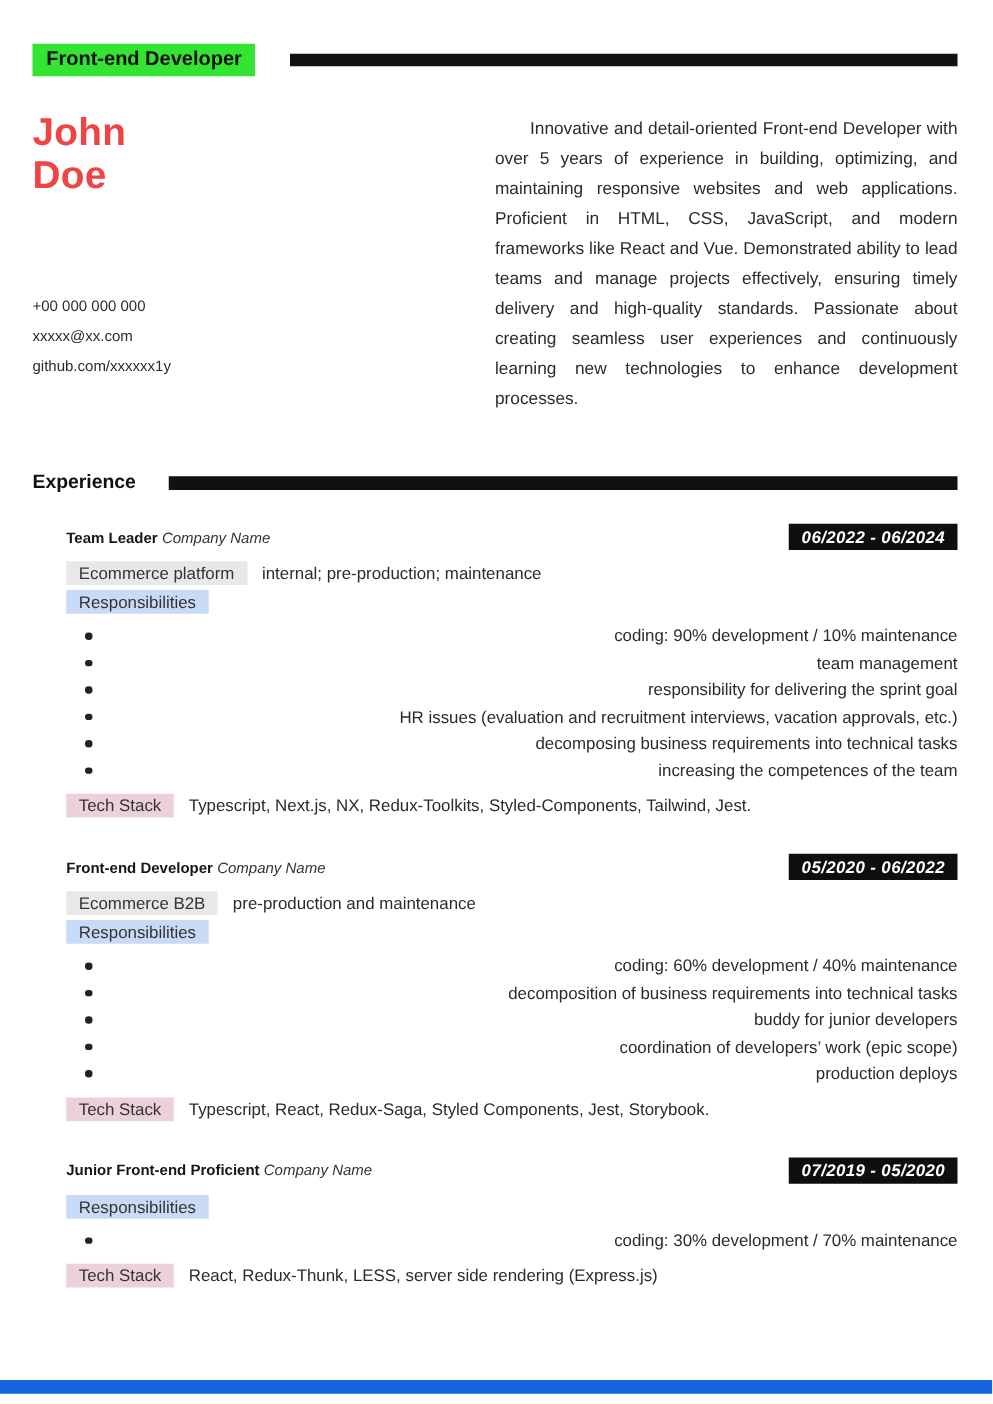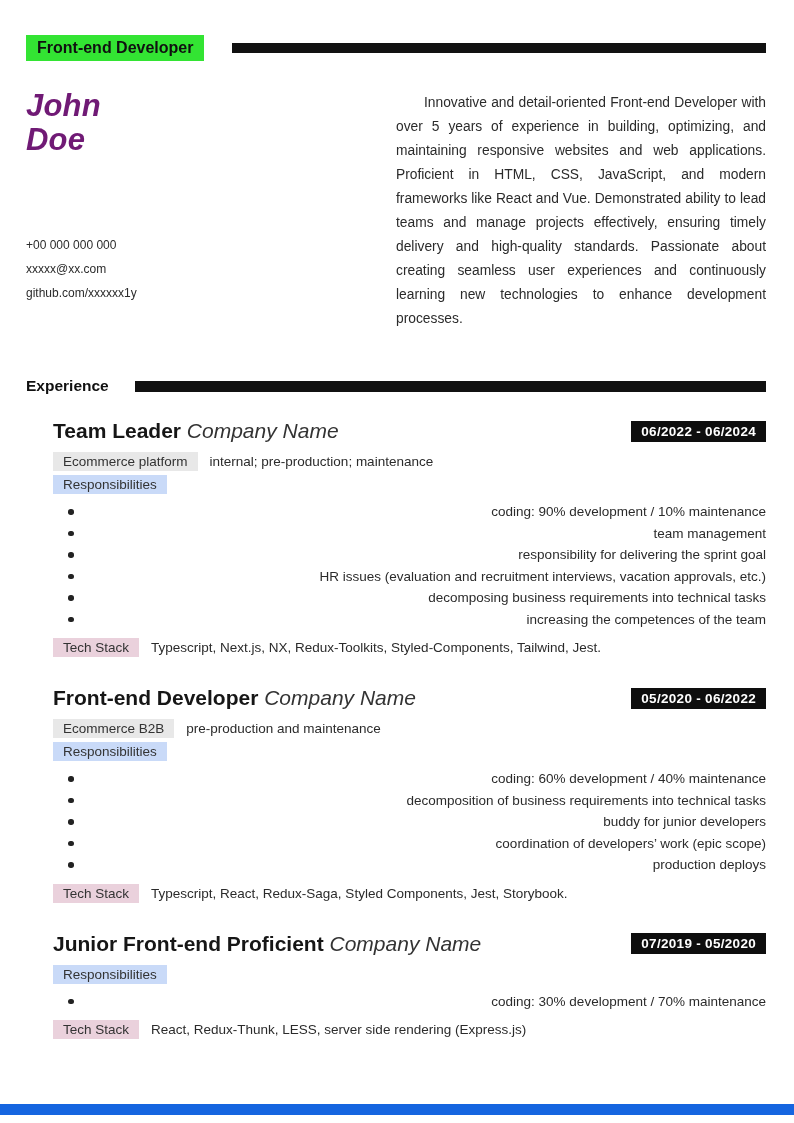--- a/index.html
+++ b/index.html
@@ -19,37 +19,37 @@
 
   
   .badge-row{display:flex;align-items:center;}
   .role-badge{background:var(--accent_green);color:#101010;font-weight:bold;
               font-size:16px;line-height:20px;padding:3px 11px;white-space:nowrap;}
   .top-bar{flex:1;height:10px;background:var(--bar_black);margin-left:28px;}
 
   
   .intro{display:flex;margin-top:28px;}
   .intro-left{width:340px;flex:none;}
-  .name{font-size:31px;font-weight:600;line-height:34px;color:#701a75;margin:0;letter-spacing:.2px;font-style:italic;}
+  .name{font-size:31px;font-weight:600;line-height:34px;color:#ef4444;margin:0;letter-spacing:.2px;}
   .contact{margin-top:76px;font-size:12px;line-height:24px;color:var(--text);}
   .summary{flex:1;margin:2px 0 0 30px;text-align:justify;text-indent:28px;
            font-size:13.8px;line-height:24px;color:var(--text);}
 
   
   .experience{margin-top:46px;}
   .section-head{display:flex;align-items:center;}
   .section-title{font-size:15.5px;font-weight:bold;color:#111;margin:0;}
   .section-bar{flex:1;height:11px;background:var(--bar_black);margin-left:26px;}
   .jobs{margin-left:27px;margin-top:24px;}
   .job{margin-bottom:29px;}
   .job-head{display:flex;justify-content:space-between;align-items:center;margin-bottom:9px;}
-  .job-title{font-size:21px;font-weight:bold;color:#161616;margin:0;}
+  .job-title{font-size:12px;font-weight:bold;color:#161616;margin:0;}
   .job-company{font-weight:normal;font-style:italic;color:#333;}
   .date-badge{background:#0e0e0e;color:#fff;font-weight:bold;font-size:13.5px;
-              padding:3px 10px;letter-spacing:.3px;white-space:nowrap;}
+              padding:3px 10px;letter-spacing:.3px;white-space:nowrap;font-style:italic;}
   .meta-row{display:flex;align-items:center;gap:12px;margin:4px 0;font-size:13.5px;}
   .tag{padding:2px 10px;color:#333;white-space:nowrap;}
   .tag-gray{background:var(--badge_gray);}
   .tag-blue{background:var(--badge_blue);}
   .tag-pink{background:var(--badge_pink);}
   .meta-note{color:var(--text);}
   ul.bullets{list-style:none;margin:7px 0 6px 0;padding:0 0 0 15px;text-align:right;}
   ul.bullets li{position:relative;padding-left:16px;font-size:13.5px;line-height:21.5px;color:var(--text);}
   ul.bullets li::before{content:"";position:absolute;left:0;top:8px;width:5.5px;height:5.5px;
                         border-radius:50%;background:#222;}

